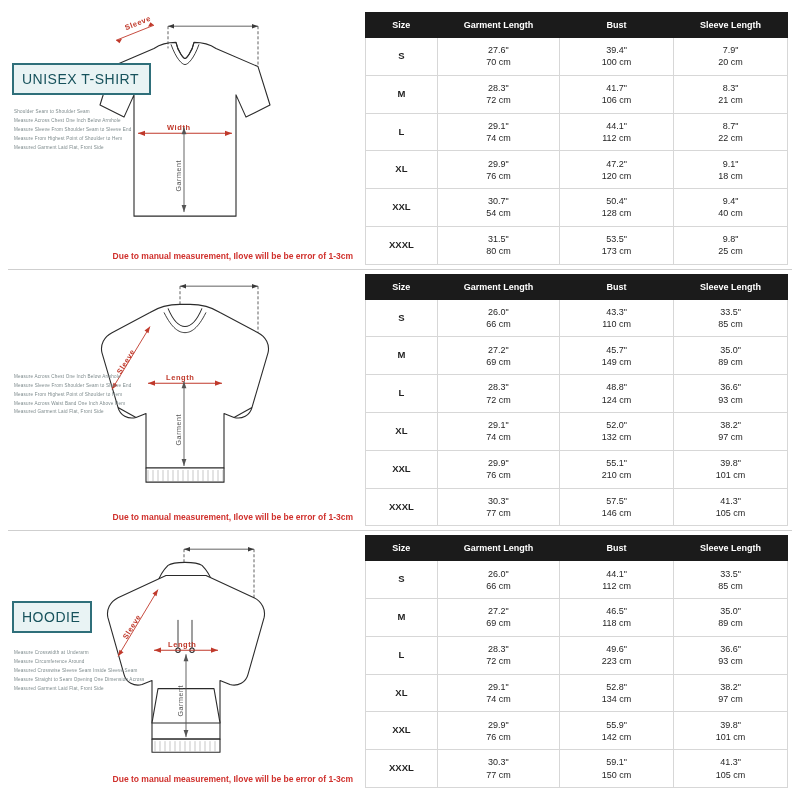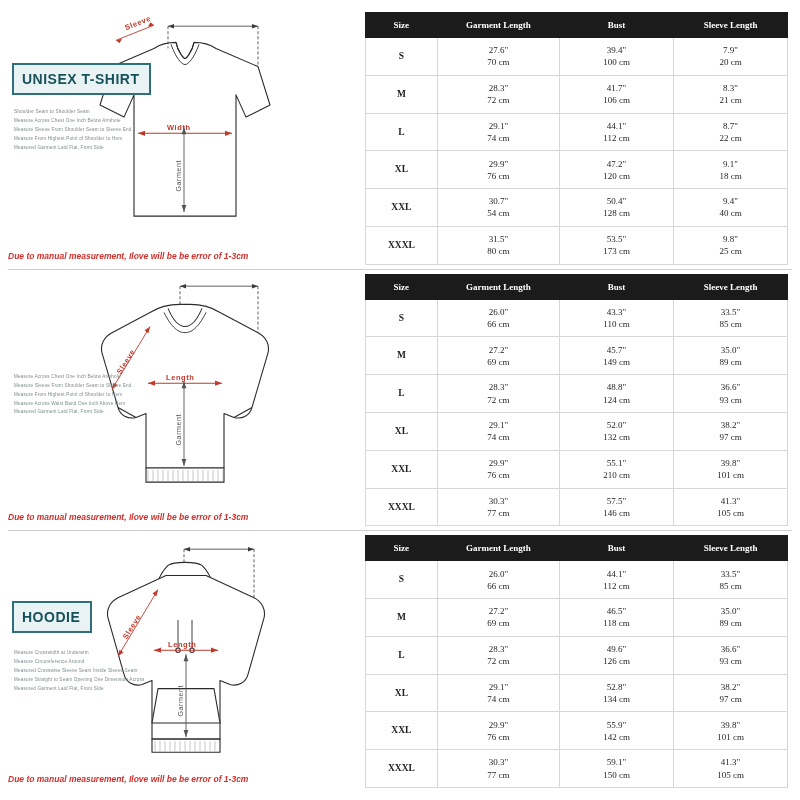--- a/index.html
+++ b/index.html
@@ -43,21 +43,21 @@
     padding: 4px 6px;
   }
 
   .label-box {
     position: absolute;
     left: 4px;
     border: 2px solid #2f6f7a;
     background: #e9f3f4;
     color: #17525c;
     font-size: 14px;
-    font-weight: bold;
+    font-weight: normal;
     letter-spacing: 0.5px;
     padding: 6px 10px 6px 8px;
     z-index: 6;
   }
   .label-tshirt { top: 55px; }
   .label-sweat  { top: 55px; }
   .label-hoodie { top: 70px; }
 
   .blurb {
     position: absolute;
@@ -72,26 +72,25 @@
   .blurb div { white-space: nowrap; overflow: hidden; }
   .blurb-tshirt { top: 100px; }
   .blurb-sweat  { top: 103px; }
   .blurb-hoodie { top: 118px; }
 
   .disclaimer {
     position: absolute;
     left: 0;
     right: 0;
     bottom: 8px;
-    text-align: left;
+    text-align: right;
     color: #d0312d;
     font-size: 8.5px;
     font-weight: bold;
     z-index: 6;
-    font-style: italic;
   }
 
   .art {
     position: absolute;
     inset: 0;
     z-index: 2;
   }
   .art svg { width: 100%; height: 100%; display: block; }
 
   .dimtext {
@@ -108,21 +107,20 @@
     letter-spacing: 0.6px;
   }
 
   
   .tablewrap {
     flex: 1 1 auto;
     min-width: 0;
     box-sizing: border-box;
     padding: 4px 4px 4px 12px;
     display: flex;
-    font-family: Liberation Serif, serif;
   }
   table.size {
     width: 100%;
     border-collapse: collapse;
     table-layout: fixed;
     font-size: 9px;
   }
   table.size th {
     background: #1b1b1b;
     color: #ffffff;
@@ -667,21 +665,21 @@
               </td>
           </tr>
           <tr>
             <td class="sz">L</td>
             <td>
                 <span class="inch">28.3"</span>
                 <span class="cm">72 cm</span>
               </td>
             <td>
                 <span class="inch">49.6"</span>
-                <span class="cm">126 cm</span>
+                <span class="cm">223 cm</span>
               </td>
             <td>
                 <span class="inch">36.6"</span>
                 <span class="cm">93 cm</span>
               </td>
           </tr>
           <tr>
             <td class="sz">XL</td>
             <td>
                 <span class="inch">29.1"</span>

